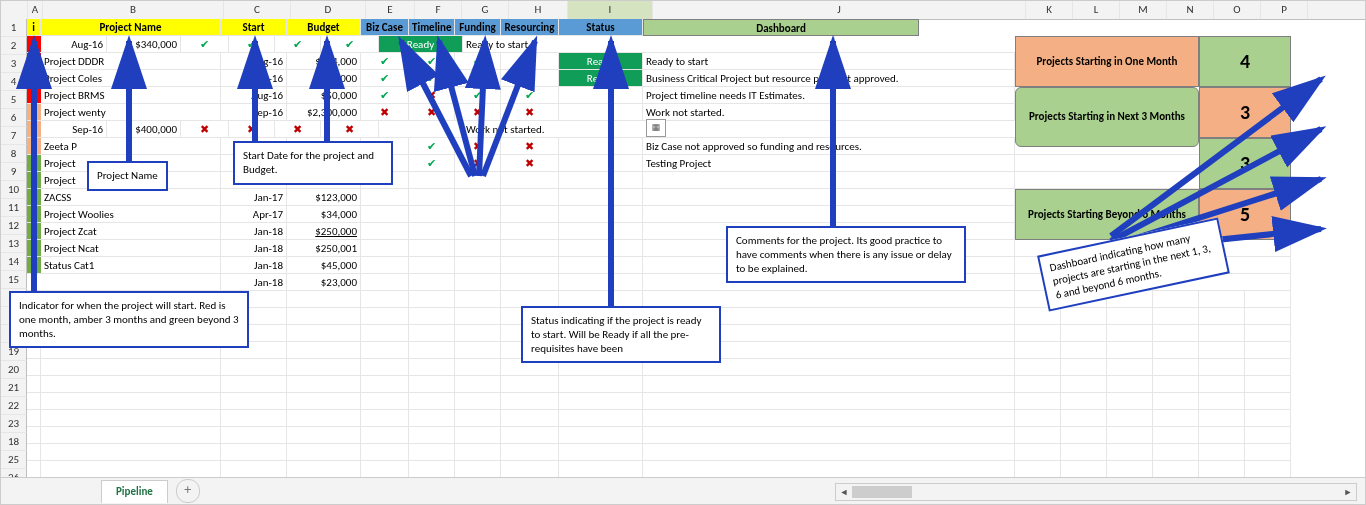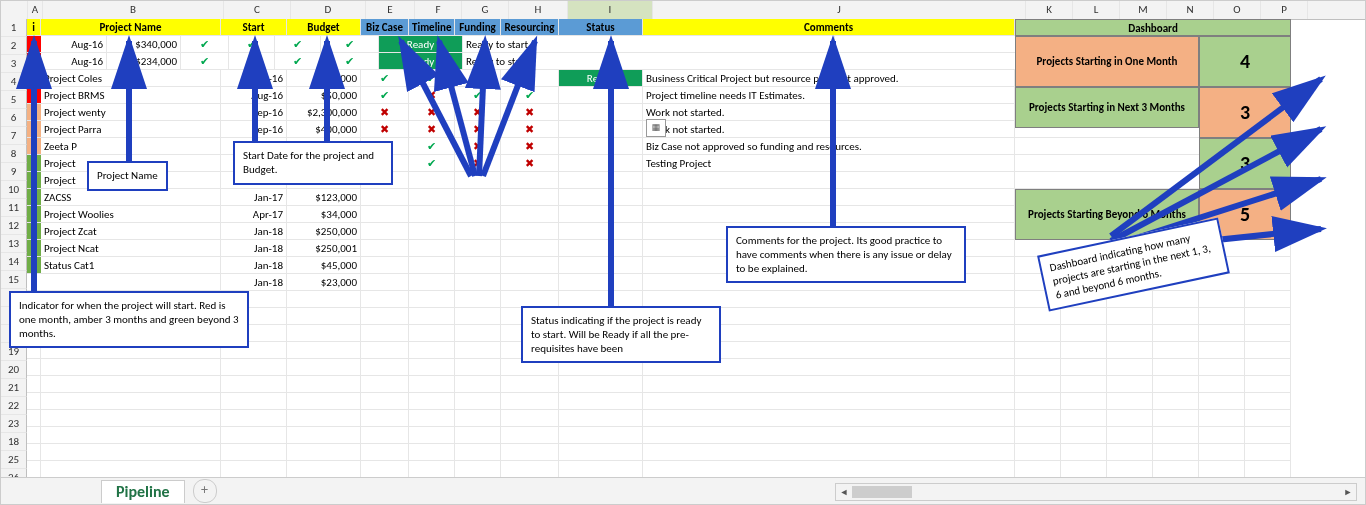--- a/index.html
+++ b/index.html
@@ -30,21 +30,21 @@
 .dashlbl.g{background:#a9d08e}
 .dashval{background:#a9d08e;font-weight:bold;font-size:20px;display:flex;align-items:center;justify-content:center}
 .dashval.o{background:#f4b084}
 
 .callout{position:absolute;background:#fff;border:2px solid #1f3fbf;padding:6px 8px;font-size:11px;line-height:1.25;max-width:220px;z-index:50;color:#000}
 
 svg.arrows{position:absolute;top:0;left:0;width:1366px;height:505px;pointer-events:none;z-index:40}
 
 .tabs{position:absolute;left:0;bottom:0;right:0;height:26px;background:#f3f3f3;border-top:1px solid #ccc;display:flex;align-items:center}
 .tabspacer{width:100px}
-.tab{height:22px;line-height:22px;padding:0 14px;background:#fff;border:1px solid #ccc;border-bottom:none;font-weight:bold;color:#217346;font-size:16px}
+.tab{height:22px;line-height:22px;padding:0 14px;background:#fff;border:1px solid #ccc;border-bottom:none;font-weight:bold;color:#217346;font-size:11px}
 .addtab{width:22px;height:22px;margin-left:8px;border:1px solid #ccc;border-radius:11px;text-align:center;line-height:20px;color:#777;font-size:14px}
 .hscroll{position:absolute;right:8px;bottom:3px;width:520px;height:16px;background:#f3f3f3;border:1px solid #ccc;display:flex;align-items:center}
 .hscroll .btn{width:16px;height:14px;text-align:center;line-height:14px;font-size:9px;color:#555}
 .hscroll .track{flex:1;height:14px;position:relative}
 .hscroll .thumb{position:absolute;left:0;top:1px;height:12px;width:60px;background:#cdcdcd}
 .smarttag{position:absolute;width:18px;height:16px;border:1px solid #9a9a9a;background:#fff;font-size:9px;text-align:center;line-height:14px;color:#555}
 </style>
 </head>
 <body>
 
@@ -104,37 +104,37 @@
       <div class="row">
         <div class="cell hdr yellow" style="width: 14px;">i</div>
         <div class="cell hdr yellow" style="width: 180px;">Project Name</div>
         <div class="cell hdr yellow" style="width: 66px;">Start</div>
         <div class="cell hdr yellow" style="width: 74px;">Budget</div>
         <div class="cell hdr blue" style="width: 48px;">Biz Case</div>
         <div class="cell hdr blue" style="width: 46px;">Timeline</div>
         <div class="cell hdr blue" style="width: 46px;">Funding</div>
         <div class="cell hdr blue" style="width: 58px;">Resourcing</div>
         <div class="cell hdr blue" style="width: 84px;">Status</div>
-        <div class="cell hdr yellow" style="width: 372px;">Comments</div>
         <div class="cell hdr greenhdr dash" style="width: 276px;">Dashboard</div>
       </div>
       <div class="row">
         <div class="cell ind red" style="width: 14px;"></div>
         <div class="cell num" style="width: 66px;">Aug-16</div>
         <div class="cell num" style="width: 74px;">$340,000</div>
         <div class="cell tick" style="width: 48px;">✔</div>
         <div class="cell tick" style="width: 46px;">✔</div>
         <div class="cell tick" style="width: 46px;">✔</div>
         <div class="cell tick" style="width: 58px;">✔</div>
         <div class="cell status" style="width: 84px;">Ready</div>
         <div class="cell " style="width: 372px;">Ready to start</div>
         <div class="cell " style="width: 276px;"></div>
       </div>
       <div class="row">
         <div class="cell ind red" style="width: 14px;"></div>
+        <div class="cell " style="width: 180px;">Project DDDR</div>
         <div class="cell num" style="width: 66px;">Aug-16</div>
         <div class="cell num" style="width: 74px;">$234,000</div>
         <div class="cell tick" style="width: 48px;">✔</div>
         <div class="cell tick" style="width: 46px;">✔</div>
         <div class="cell tick" style="width: 46px;">✔</div>
         <div class="cell tick" style="width: 58px;">✔</div>
         <div class="cell status" style="width: 84px;">Ready</div>
         <div class="cell " style="width: 372px;">Ready to start</div>
         <div class="cell " style="width: 276px;"></div>
       </div>
@@ -172,21 +172,20 @@
         <div class="cell cross" style="width: 48px;">✖</div>
         <div class="cell cross" style="width: 46px;">✖</div>
         <div class="cell cross" style="width: 46px;">✖</div>
         <div class="cell cross" style="width: 58px;">✖</div>
         <div class="cell " style="width: 84px;"></div>
         <div class="cell " style="width: 372px;">Work not started.</div>
         <div class="cell " style="width: 276px;"></div>
       </div>
       <div class="row">
         <div class="cell ind amber" style="width: 14px;"></div>
-        <div class="cell " style="width: 180px;">Project Parra</div>
         <div class="cell num" style="width: 66px;">Sep-16</div>
         <div class="cell num" style="width: 74px;">$400,000</div>
         <div class="cell cross" style="width: 48px;">✖</div>
         <div class="cell cross" style="width: 46px;">✖</div>
         <div class="cell cross" style="width: 46px;">✖</div>
         <div class="cell cross" style="width: 58px;">✖</div>
         <div class="cell " style="width: 84px;"></div>
         <div class="cell " style="width: 372px;">Work not started.</div>
         <div class="cell " style="width: 276px;"></div>
       </div>
@@ -252,21 +251,21 @@
         <div class="cell " style="width: 46px;"></div>
         <div class="cell " style="width: 58px;"></div>
         <div class="cell " style="width: 84px;"></div>
         <div class="cell " style="width: 372px;"></div>
         <div class="cell " style="width: 276px;"></div>
       </div>
       <div class="row">
         <div class="cell ind green" style="width: 14px;"></div>
         <div class="cell " style="width: 180px;">Project Zcat</div>
         <div class="cell num" style="width: 66px;">Jan-18</div>
-        <div class="cell num" style="width: 74px;">$250,000</div>
+        <div class="cell num" style="width: 74px; text-decoration: underline;">$250,000</div>
         <div class="cell " style="width: 48px;"></div>
         <div class="cell " style="width: 46px;"></div>
         <div class="cell " style="width: 46px;"></div>
         <div class="cell " style="width: 58px;"></div>
         <div class="cell " style="width: 84px;"></div>
         <div class="cell " style="width: 372px;"></div>
         <div class="cell " style="width: 276px;"></div>
       </div>
       <div class="row">
         <div class="cell ind green" style="width: 14px;"></div>
@@ -500,21 +499,21 @@
         <div class="cell " style="width: 372px;"></div>
         <div class="cell " style="width: 46px;"></div>
         <div class="cell " style="width: 46px;"></div>
         <div class="cell " style="width: 46px;"></div>
         <div class="cell " style="width: 46px;"></div>
         <div class="cell " style="width: 46px;"></div>
         <div class="cell " style="width: 46px;"></div>
       </div>
       <div class="cell dash dashlbl " style="position: absolute; left: 988px; top: 17px; width: 184px; height: 51px; white-space: normal; line-height: 1.2; padding: 4px;">Projects Starting in One Month</div>
       <div class="cell dash dashval " style="position: absolute; left: 1172px; top: 17px; width: 92px; height: 51px;">4</div>
-      <div class="cell dash dashlbl g" style="position: absolute; left: 988px; top: 68px; width: 184px; height: 41px; white-space: normal; line-height: 1.2; padding: 4px;">Projects Starting in Next 3 Months</div>
+      <div class="cell dash dashlbl g" style="position: absolute; left: 988px; top: 68px; width: 184px; height: 60px; white-space: normal; line-height: 1.2; padding: 4px; border-radius: 6px;">Projects Starting in Next 3 Months</div>
       <div class="cell dash dashval o" style="position: absolute; left: 1172px; top: 68px; width: 92px; height: 51px;">3</div>
       <div class="cell dash dashval " style="position: absolute; left: 1172px; top: 119px; width: 92px; height: 51px;">3</div>
       <div class="cell dash dashlbl g" style="position: absolute; left: 988px; top: 170px; width: 184px; height: 51px; white-space: normal; line-height: 1.2; padding: 4px;">Projects Starting Beyond 6 Months</div>
       <div class="cell dash dashval o" style="position: absolute; left: 1172px; top: 170px; width: 92px; height: 51px;">5</div>
     </div>
 
   <div class="smarttag" style="left:645px;top:118px">▦</div>
 
   <div class="callout" style="left:8px;top:290px;width:220px">Indicator for when the project will start. Red is one month, amber 3 months and green beyond 3 months.</div>
   <div class="callout" style="left:86px;top:160px">Project Name</div>

